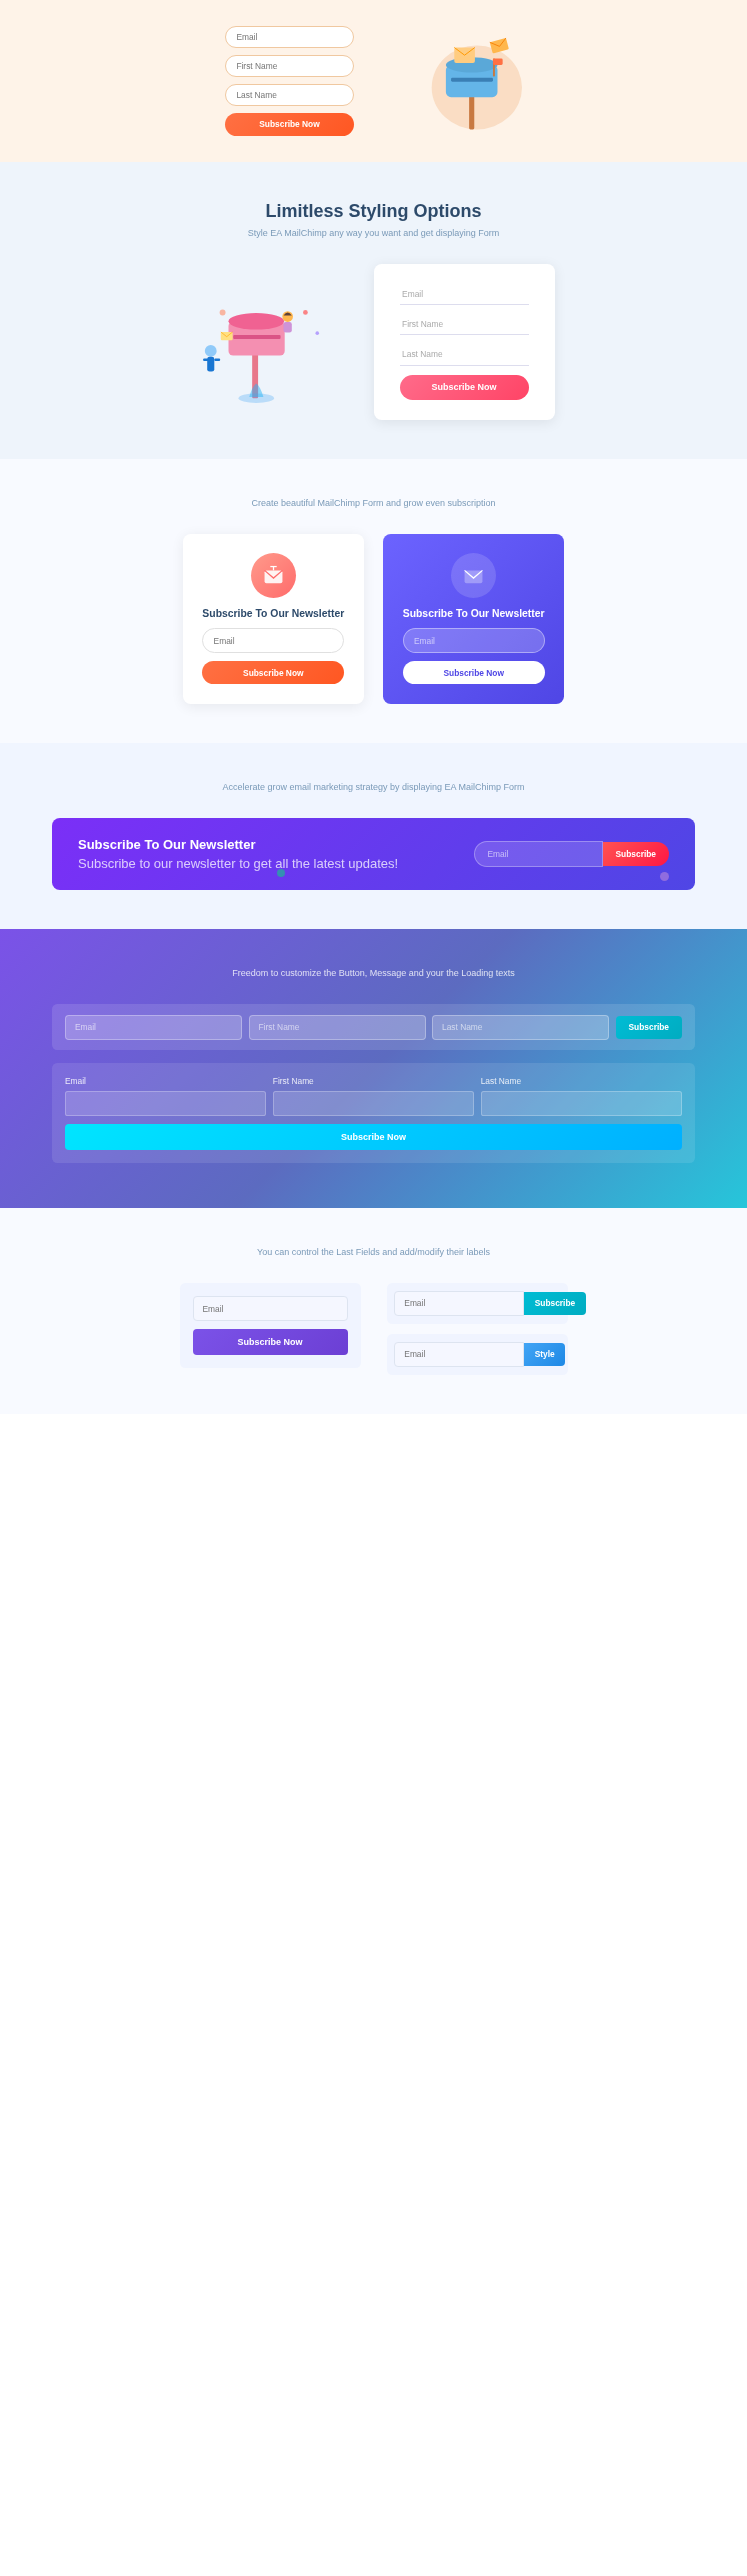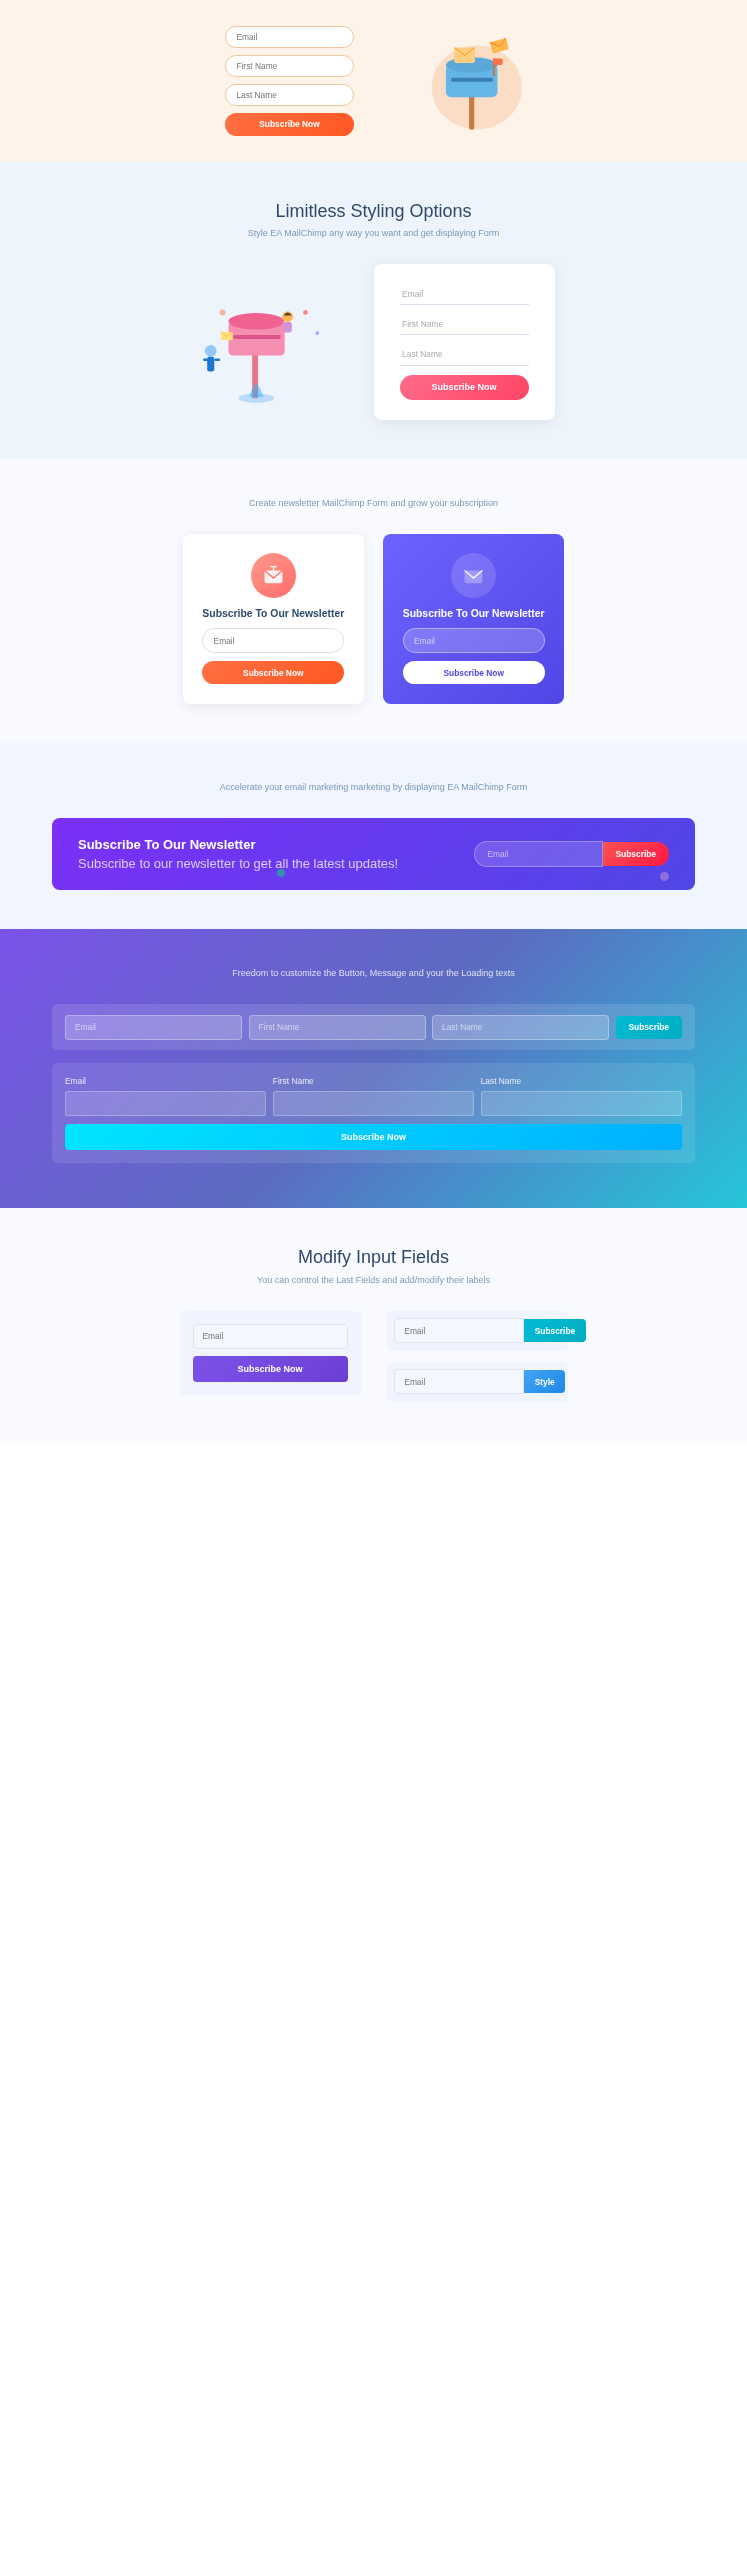--- a/index.html
+++ b/index.html
@@ -48,21 +48,21 @@
     }
 
     
     .limitless-section {
       background: #eef4fb;
       padding: 39px 52px;
       text-align: center;
     }
     .section-title {
       font-size: 18px;
-      font-weight: 400;
+      font-weight: 700;
       color: #2d4a6a;
       margin-bottom: 6.5px;
     }
     .section-subtitle {
       font-size: 9px;
       color: #7a9ab8;
       margin-bottom: 26px;
     }
     .limitless-content {
       display: flex;
@@ -545,21 +545,21 @@
     <div class="form-card">
       <input type="text" placeholder="Email" style="">
       <input type="text" placeholder="First Name" style="">
       <input type="text" placeholder="Last Name" style="">
       <button class="btn-pink">Subscribe Now</button>
     </div>
   </div>
 </section>
 
 <section class="skyrocket-section">
-  <p class="section-subtitle">Create newsletter MailChimp Form and grow your subscription</p>
+  <p class="section-subtitle">Create beautiful MailChimp Form and grow even subscription</p>
   <div class="cards-row">
 
     <div class="card-light">
       <div class="card-icon-wrap">
         <svg width="23" height="23" viewBox="0 0 36 36">
           <rect x="4" y="10" width="28" height="20" rx="3" fill="#fff" opacity="0.9"></rect>
           <polyline points="4,10 18,22 32,10" fill="none" stroke="#ff6b6b" stroke-width="2"></polyline>
           <line x1="18" y1="4" x2="18" y2="10" stroke="#fff" stroke-width="2"></line>
           <polyline points="13,4 18,4 23,4" fill="none" stroke="#fff" stroke-width="2"></polyline>
         </svg>
@@ -577,21 +577,21 @@
         </svg>
       </div>
       <div class="card-title-white">Subscribe To Our Newsletter</div>
       <input class="card-input-white" type="text" placeholder="Email" style="">
       <button class="btn-white">Subscribe Now</button>
     </div>
   </div>
 </section>
 
 <section class="enhance-section">
-  <p class="section-subtitle">Accelerate your email marketing marketing by displaying EA MailChimp Form</p>
+  <p class="section-subtitle">Accelerate grow email marketing strategy by displaying EA MailChimp Form</p>
   <div class="enhance-banner">
     <div class="dot-decoration dot-green"></div>
     <div class="dot-decoration dot-purple"></div>
     <div class="enhance-banner-text">
       <div class="enhance-banner-title">Subscribe To Our Newsletter</div>
       <div class="enhance-banner-sub">Subscribe to our newsletter to get all the latest updates!</div>
     </div>
     <div class="enhance-form">
       <input class="enhance-input" type="text" placeholder="Email" style="">
       <button class="btn-red">Subscribe</button>
@@ -618,21 +618,20 @@
     <div class="custom-form-block-inputs">
       <input type="text" style="">
       <input type="text" style="">
       <input type="text" style="">
     </div>
     <button class="btn-cyan-full">Subscribe Now</button>
   </div>
 </section>
 
 <section class="modify-section">
-  <h2 class="section-title">Modify Input Fields</h2>
   <p class="section-subtitle">You can control the Last Fields and add/modify their labels</p>
   <div class="modify-cards-row">
 
     <div class="modify-card-left">
       <div style="background:#f0f4ff; border-radius:5.2px; padding:13px; margin-bottom:0;">
         <input class="modify-input-standalone" type="text" style="margin-bottom: 7.8px; border-radius: 3.9px;" placeholder="Email">
         <button class="btn-purple-full">Subscribe Now</button>
       </div>
     </div>
 

